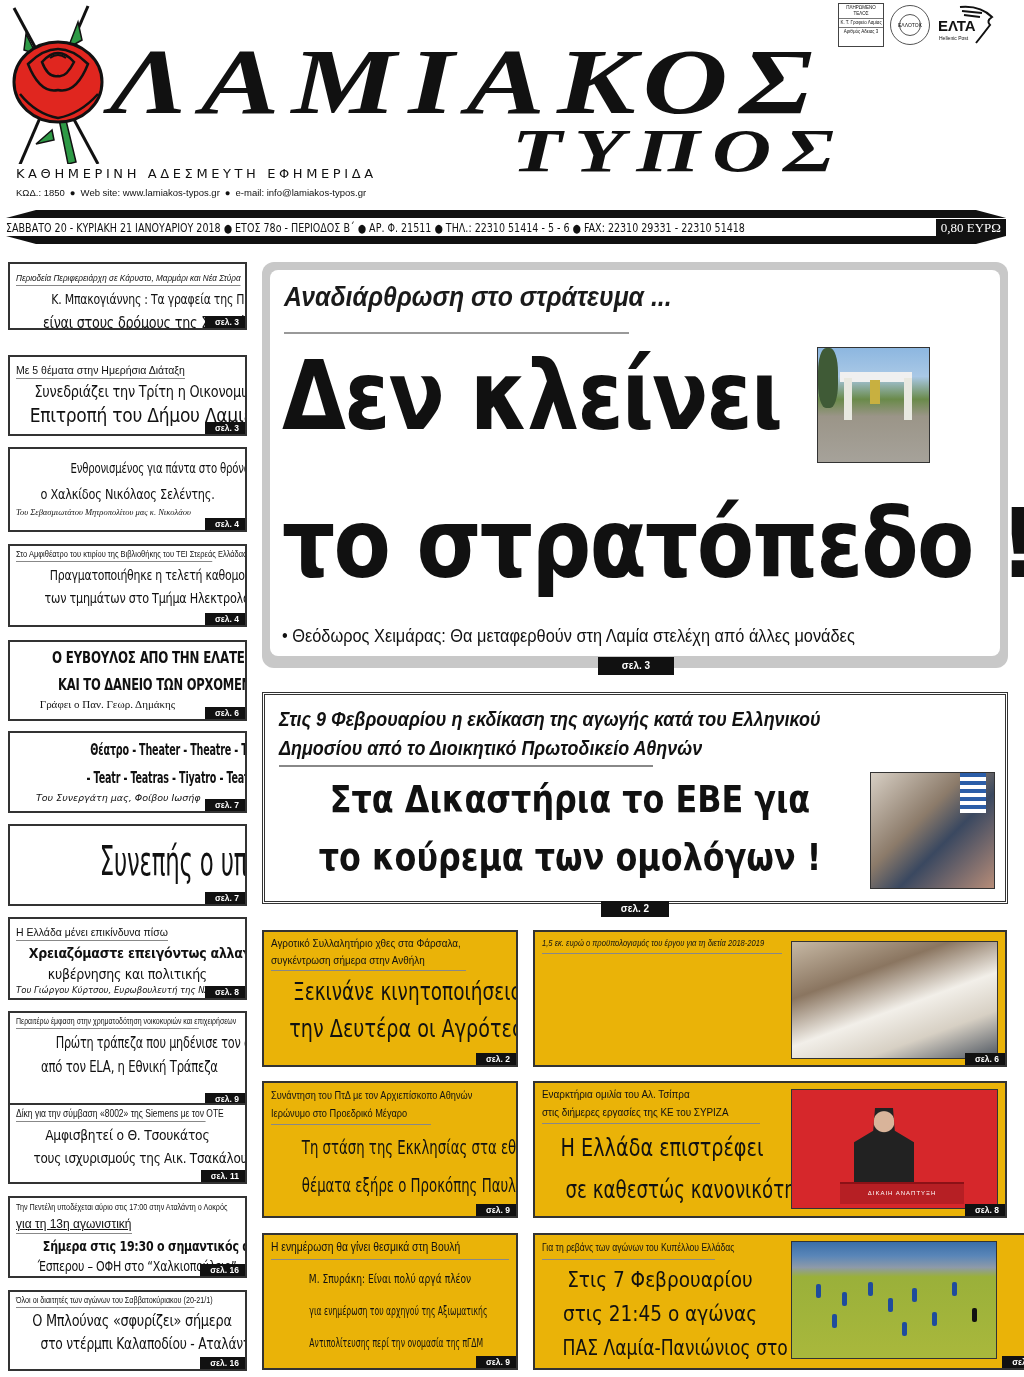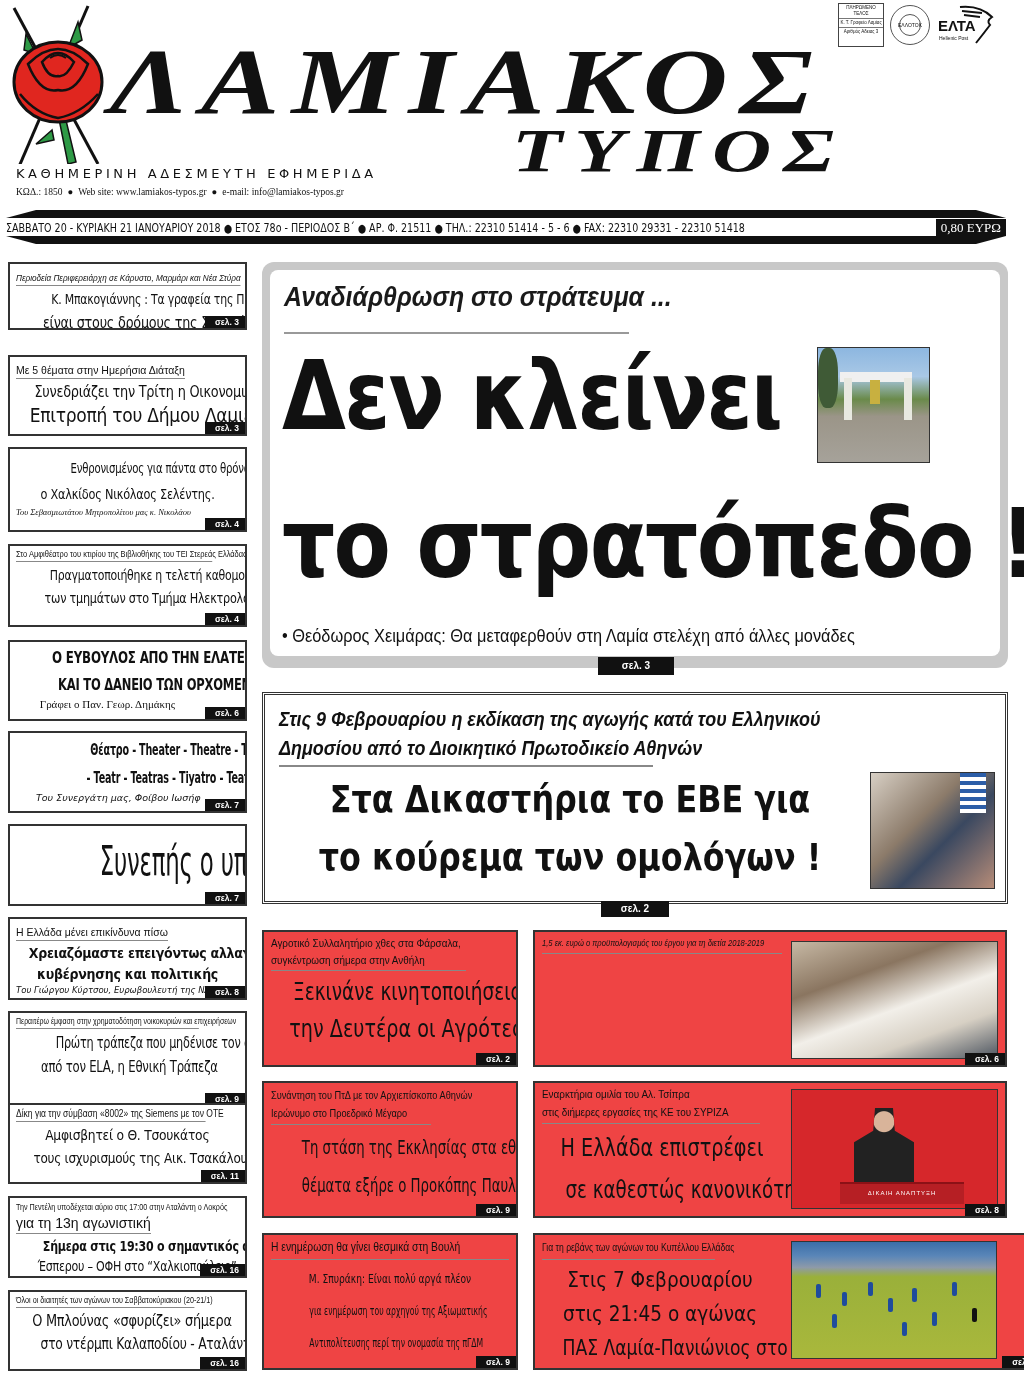--- a/index.html
+++ b/index.html
@@ -19,21 +19,21 @@
     font-family: "Liberation Serif", serif; font-style: italic; font-weight: bold;
     font-size: 82px; line-height: 70px; letter-spacing: 12px; color: #111;
     transform: scaleY(0.76); transform-origin: top left;
   }
   .tagline {
     position: absolute; left: 16px; top: 166px;
     font-family: "DejaVu Sans", sans-serif; font-size: 13px; letter-spacing: 3.6px; color: #111;
   }
   .contact-line {
     position: absolute; left: 16px; top: 187px;
-    font-family: Liberation Serif, serif; font-size: 9.5px; color: #111;
+    font-family: Liberation Sans, sans-serif; font-size: 9.5px; color: #111;
   }
   .contact-line .dot { margin: 0 5px; }
   .postal { position: absolute; left: 838px; top: 3px; display: flex; gap: 6px; align-items: center; }
   .postal-box { width: 46px; height: 44px; border: 1px solid #444; font-size: 4.5px; text-align: center; line-height: 6px; }
   .postal-box div { border-bottom: 1px solid #777; padding: 1px 0; }
   .postal-box div:last-child { border: none; }
   .postal-seal { width: 40px; height: 40px; border-radius: 50%; border: 1px solid #555; display: flex; align-items: center; justify-content: center; font-size: 5px; }
   .postal-seal span { border: 1px solid #555; border-radius: 50%; width: 22px; height: 22px; display: flex; align-items: center; justify-content: center; }
   .elta { width: 60px; height: 44px; position: relative; }
   .elta .elta-text { position: absolute; left: 2px; top: 14px; font-weight: bold; font-size: 15px; }
@@ -139,21 +139,21 @@
     overflow: hidden;
   }
   .story2-photo .flag { position: absolute; right: 8px; top: 0; width: 26px; height: 40px;
     background: repeating-linear-gradient(#2c5ea8 0 4px, #ffffff 4px 8px); }
   .pg-s2 {
     position: absolute; left: 601px; top: 901px; width: 68px; height: 16px; background: #111; color: #fff;
     font-size: 10px; text-align: center; line-height: 16px; font-weight: bold;
   }
 
   
-  .mbox { position: absolute; border: 2px solid #333; background: #ef4444; overflow: hidden; }
+  .mbox { position: absolute; border: 2px solid #333; background: #eab308; overflow: hidden; }
   .mbox .mk {
     position: absolute; left: 7px; font-size: 11.5px; line-height: 17px; white-space: nowrap;
     transform-origin: left top;
   }
   .mbox .mrule { position: absolute; left: 7px; height: 1px; background: #888; }
   .mbox .mh {
     position: absolute; text-align: center; font-family: "DejaVu Sans", sans-serif; white-space: nowrap;
   }
   .mbox .mh div { display: block; }
   .mbox .pg { right: 0; bottom: 0; }
@@ -263,21 +263,21 @@
 </div>
 
 <div class="lbox" style="top:824px;height:82px;padding:10px 0 0 0;">
   <div class="head" style="font-size:40px;line-height:50px;"><span class="condensed" style="transform:scaleX(0.57);">Συνεπής ο υπουργός!</span></div>
   <span class="pg">σελ. 7</span>
 </div>
 
 <div class="lbox" style="top:917px;height:83px;">
   <div class="kwrap"><span class="kicker partial" style="font-size:10.5px;">Η Ελλάδα μένει επικίνδυνα πίσω</span></div>
   <div class="head" style="font-size:14px;line-height:21px;font-weight:bold;"><span class="condensed" style="transform:scaleX(0.9);">Χρειαζόμαστε επειγόντως αλλαγή</span></div>
-  <div class="head" style="font-size:14px;line-height:21px;font-weight:bold;"><span class="condensed" style="transform:scaleX(0.9);">κυβέρνησης και πολιτικής</span></div>
+  <div class="head" style="font-size:14px;line-height:21px;font-weight:normal;"><span class="condensed" style="transform:scaleX(0.9);">κυβέρνησης και πολιτικής</span></div>
   <div class="byline" style="font-family:'DejaVu Sans',sans-serif;font-size:8.5px;">Του Γιώργου Κύρτσου, Ευρωβουλευτή της ΝΔ</div>
   <span class="pg">σελ. 8</span>
 </div>
 
 <div class="lbox" style="top:1011px;height:96px;">
   <div class="kwrap">
       <span class="kicker" style="font-size:8.5px;transform:scaleX(0.82);transform-origin:left;">Περαιτέρω έμφαση στην χρηματοδότηση νοικοκυριών και επιχειρήσεων</span>
     </div>
   <div class="head" style="font-size:15px;line-height:24px;"><span class="condensed" style="transform:scaleX(0.75);">Πρώτη τράπεζα που μηδένισε τον δανεισμό</span></div>
   <div class="head" style="font-size:15px;line-height:24px;"><span class="condensed" style="transform:scaleX(0.78);">από τον ELA, η Εθνική Τράπεζα</span></div>
@@ -288,21 +288,21 @@
   <div class="kwrap">
       <span class="kicker" style="font-size:10px;transform:scaleX(0.85);transform-origin:left;">Δίκη για την σύμβαση «8002» της Siemens με τον ΟΤΕ</span>
     </div>
   <div class="head" style="font-size:14px;line-height:23px;"><span class="condensed" style="transform:scaleX(0.88);">Αμφισβητεί ο Θ. Τσουκάτος</span></div>
   <div class="head" style="font-size:14px;line-height:23px;"><span class="condensed" style="transform:scaleX(0.86);">τους ισχυρισμούς της Αικ. Τσακάλου</span></div>
   <span class="pg">σελ. 11</span>
 </div>
 
 <div class="lbox" style="top:1196px;height:82px;">
   <div style="text-align:left;font-size:8.5px;line-height:13px;white-space:nowrap;transform:scaleX(0.85);transform-origin:left;">Την Πεντέλη υποδέχεται αύριο στις 17:00 στην Αταλάντη ο Λοκρός</div>
-  <div class="kwrap"><span class="kicker partial" style="font-size:14px;">για τη 13η αγωνιστική</span></div>
+  <div class="kwrap"><span class="kicker partial" style="font-size:12px;text-decoration:underline;">για τη 13η αγωνιστική</span></div>
   <div class="head" style="font-size:13.5px;line-height:20px;font-weight:bold;"><span class="condensed" style="transform:scaleX(0.82);">Σήμερα στις 19:30 ο σημαντικός αγώνας</span></div>
   <div class="head" style="font-size:13.5px;line-height:20px;"><span class="condensed" style="transform:scaleX(0.82);">Έσπερου – ΟΦΗ στο “Χαλκιοπούλειο”</span></div>
   <span class="pg">σελ. 16</span>
 </div>
 
 <div class="lbox" style="top:1290px;height:81px;">
   <div class="kwrap">
       <span class="kicker" style="font-size:9px;transform:scaleX(0.8);transform-origin:left;">Όλοι οι διαιτητές των αγώνων του Σαββατοκύριακου (20-21/1)</span>
     </div>
   <div class="head" style="font-size:15px;line-height:23px;"><span class="condensed" style="transform:scaleX(0.86);">Ο Μπλούνας «σφυρίζει» σήμερα</span></div>

